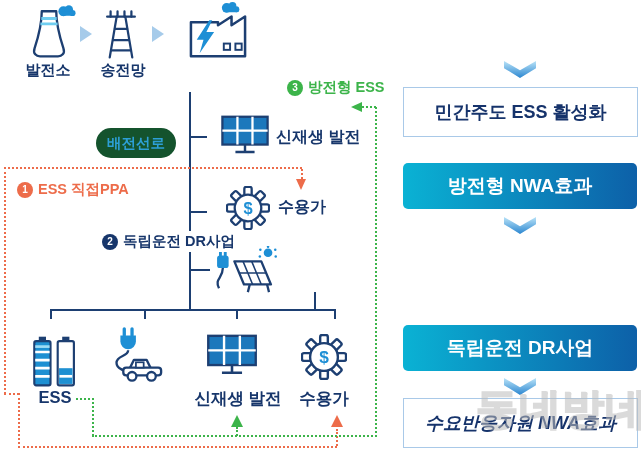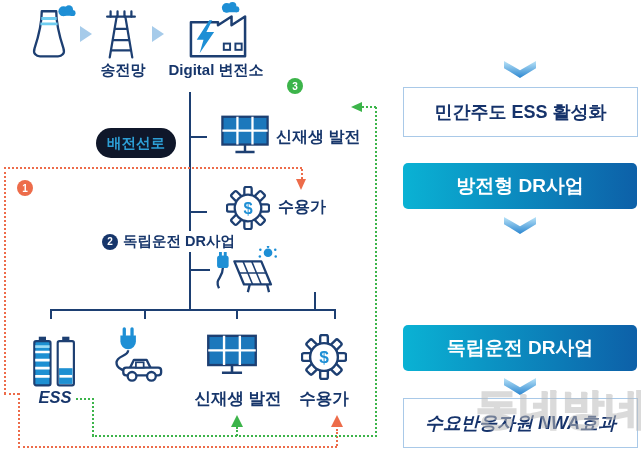--- a/index.html
+++ b/index.html
@@ -18,21 +18,21 @@
   .green{border-color:#3cb44a;}
   .orange{border-color:#ed6c4a;}
   
   .tri{position:absolute;width:0;height:0;}
   .flow-arrow{position:absolute;width:0;height:0;border-top:8px solid transparent;
               border-bottom:8px solid transparent;border-left:12px solid #a6cbea;}
   
   .ann{position:absolute;display:flex;align-items:center;gap:5px;font-weight:700;font-size:14.5px;white-space:nowrap;}
   .badge{display:inline-flex;align-items:center;justify-content:center;width:16px;height:16px;
          border-radius:50%;color:#fff;font-size:10px;font-weight:700;flex:0 0 auto;}
-  .pill{position:absolute;left:96px;top:128px;width:80px;height:30px;background:#0f172a;border-radius:15px;
+  .pill{position:absolute;left:96px;top:128px;width:80px;height:30px;background:#14532d;border-radius:15px;
         display:flex;align-items:center;justify-content:center;color:#2d9fd6;font-size:14.5px;font-weight:700;}
   
   .hdr{position:absolute;left:403px;width:234px;height:46px;border-radius:5px;
        background:linear-gradient(90deg,#0ab2d4,#0d60a8);color:#fff;font-size:19px;font-weight:700;
        display:flex;align-items:center;justify-content:center;}
   .res{position:absolute;left:403px;width:233px;height:48px;background:#fff;border:1px solid #a9c9e8;
        color:#16336b;font-size:18px;font-weight:700;display:flex;align-items:center;justify-content:center;}
   .chev{position:absolute;left:504px;width:32px;height:17px;
         background:linear-gradient(180deg,#b9e3f8,#2b86d0);
         clip-path:polygon(0 0,50% 55%,100% 0,100% 42%,50% 100%,0 42%);}
@@ -51,20 +51,21 @@
       <path d="M22,8 C22,23 19,34 14,49 C12,55 16,58 20,58 H40 C44,58 48,55 46,49 C41,34 38,23 38,8 Z" fill="#fff" stroke="#1d3f72" stroke-width="2.6" stroke-linejoin="round"></path>
       <path d="M21.5,16 H38.5 M20.5,22 H39.5" stroke="#6fcdf0" stroke-width="3.2"></path>
       <g fill="#1e8fd5">
         <circle cx="46" cy="8" r="5.6"></circle>
           <circle cx="52" cy="6" r="4.6"></circle>
           <circle cx="56" cy="10" r="3.4"></circle>
         <rect x="42" y="8" width="17" height="5" rx="2.5"></rect>
       </g>
     </svg>
   </div>
+  <div class="lbl lbl-top" style="left:16px;top:61px;width:64px;">발전소</div>
 
   <div class="flow-arrow" style="left:80px;top:26px;"></div>
 
   <div class="abs" style="left:99px;top:8px;width:44px;height:52px;">
     <svg viewBox="0 0 44 60" width="44" height="52">
       <g fill="none" stroke="#1d3f72" stroke-width="2.6" stroke-linecap="round">
         <path d="M6,10 H38"></path>
         <path d="M10,10 V4 M18,10 V4 M26,10 V4 M34,10 V4"></path>
         <path d="M17,10 L9,57 M27,10 L35,57"></path>
         <path d="M15,24 H29 M13,37 H31 M11,49 H33"></path>
@@ -82,24 +83,24 @@
       <rect x="54" y="43" width="6.5" height="6.5" fill="#fff" stroke="#1d3f72" stroke-width="2"></rect>
       <polygon points="27,19 14,39 21,39 17,53 32,31 24,31 30,19" fill="#1e8fd5"></polygon>
       <g fill="#1e8fd5">
         <circle cx="45" cy="6" r="5"></circle>
           <circle cx="51" cy="4" r="4"></circle>
           <circle cx="55" cy="7.5" r="3"></circle>
         <rect x="41" y="6" width="17" height="4.5" rx="2.2"></rect>
       </g>
     </svg>
   </div>
-  <div class="lbl lbl-top" style="left:160px;top:61px;width:112px;">Digital 변전소</div>
 
   <div class="ann" style="left:287px;top:78px;color:#3cb44a;">
     <span class="badge" style="background:#3cb44a;">3</span>
+    <span>방전형 ESS</span>
   </div>
 
   <div class="ln" style="left:189px;top:92px;width:2px;height:218px;"></div>
   <div class="ln" style="left:191px;top:136px;width:16px;height:2px;"></div>
   <div class="ln" style="left:191px;top:211px;width:16px;height:2px;"></div>
   <div class="ln" style="left:191px;top:269px;width:19px;height:2px;"></div>
   <div class="ln" style="left:314px;top:292px;width:2px;height:17px;"></div>
   <div class="ln" style="left:50px;top:309px;width:286px;height:2px;"></div>
   <div class="ln" style="left:50px;top:311px;width:2px;height:8px;"></div>
   <div class="ln" style="left:144px;top:311px;width:2px;height:8px;"></div>
@@ -149,40 +150,41 @@
           <circle cx="59" cy="0.8" r="1.3"></circle>
           <circle cx="66.5" cy="4" r="1.3"></circle>
         <circle cx="50.5" cy="11" r="1.3"></circle>
           <circle cx="67" cy="11" r="1.3"></circle>
       </g>
     </svg>
   </div>
 
   <div class="ann" style="left:17px;top:180px;color:#ed6c4a;">
     <span class="badge" style="background:#ed6c4a;">1</span>
+    <span>ESS 직접PPA</span>
   </div>
 
   <div class="ann" style="left:99px;top:231px;color:#17366b;background:#fff;padding:1px 3px;z-index:3;">
     <span class="badge" style="background:#17366b;">2</span>
     <span>독립운전 DR사업</span>
   </div>
 
   <div class="abs" style="left:30px;top:334px;width:50px;height:54px;">
     <svg viewBox="0 0 54 60" width="50" height="54">
       <rect x="9" y="3" width="8" height="5" fill="#1d3f72"></rect>
       <rect x="4" y="8" width="18" height="49" rx="2" fill="#1e90d2" stroke="#1d3f72" stroke-width="2.4"></rect>
       <path d="M5,20 H21 M5,29 H21 M5,38 H21 M5,47 H21" stroke="#fff" stroke-width="3"></path>
       <path d="M5,14 H21" stroke="#9fdcf5" stroke-width="3"></path>
       <rect x="35" y="3" width="8" height="5" fill="#1d3f72"></rect>
       <rect x="30" y="8" width="18" height="49" rx="2" fill="#fff" stroke="#1d3f72" stroke-width="2.4"></rect>
       <rect x="31.5" y="38" width="15" height="17.5" fill="#1e90d2"></rect>
       <path d="M32,47 H46" stroke="#fff" stroke-width="3"></path>
     </svg>
   </div>
-  <div class="lbl lbl-bot" style="left:28px;top:388px;width:54px;font-style:italic;">ESS</div>
+  <div class="lbl lbl-bot" style="left:28px;top:388px;width:54px;">ESS</div>
 
   <div class="abs" style="left:101px;top:326px;width:64px;height:58px;">
     <svg viewBox="0 0 66 58" width="64" height="58">
       <path d="M24,2 V9 M32,2 V9" stroke="#1e8fd5" stroke-width="3.4" stroke-linecap="round"></path>
       <path d="M20,9 h16 v6 a8,8 0 0 1 -16,0 Z" fill="#1e8fd5"></path>
       <path d="M28,24 C28,31 16,29 16,37 C16,43 21,43 23,45" fill="none" stroke="#1d3f72" stroke-width="2.4"></path>
       <path d="M30,42 L34,34 H47 L51,42" fill="#fff" stroke="#1d3f72" stroke-width="2.4" stroke-linejoin="round"></path>
       <rect x="23" y="42" width="39" height="8" rx="3" fill="#fff" stroke="#1d3f72" stroke-width="2.4"></rect>
       <rect x="36" y="36.5" width="8" height="5.5" fill="#fff" stroke="#1d3f72" stroke-width="1.8"></rect>
       <circle cx="32" cy="51" r="4.5" fill="#fff" stroke="#1d3f72" stroke-width="2.4"></circle>
@@ -232,21 +234,21 @@
   <div class="dash-h green" style="left:92px;top:435px;width:285px;"></div>
   <div class="dash-v green" style="left:375px;top:107px;height:330px;"></div>
   <div class="dash-h green" style="left:362px;top:106px;width:14px;"></div>
   <div class="tri" style="left:351px;top:102px;border-top:5.5px solid transparent;border-bottom:5.5px solid transparent;border-right:11px solid #3cb44a;"></div>
   <div class="dash-v green" style="left:236px;top:427px;height:9px;"></div>
   <div class="tri" style="left:230.5px;top:415px;border-left:6px solid transparent;border-right:6px solid transparent;border-bottom:12px solid #3cb44a;"></div>
 
   <div class="chev" style="top:61px;"></div>
   <div class="res" style="top:87px;">민간주도 ESS 활성화</div>
 
-  <div class="hdr" style="top:163px;">방전형 DR사업</div>
+  <div class="hdr" style="top:163px;">방전형 NWA효과</div>
   <div class="chev" style="top:217px;"></div>
 
   <div class="hdr" style="top:325px;">독립운전 DR사업</div>
   <div class="chev" style="top:378px;"></div>
   <div class="res" style="top:398px;font-style:italic;">수요반응자원 NWA효과</div>
 
   <div class="watermark">동네방네</div>
 
 </div>
 

